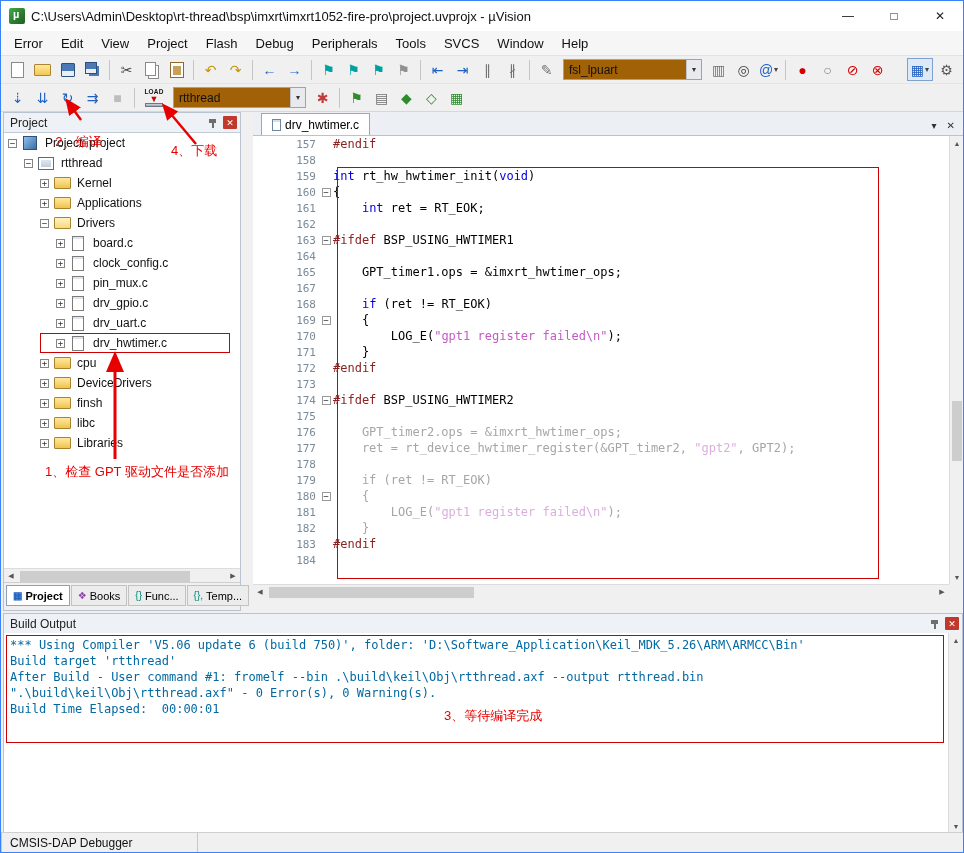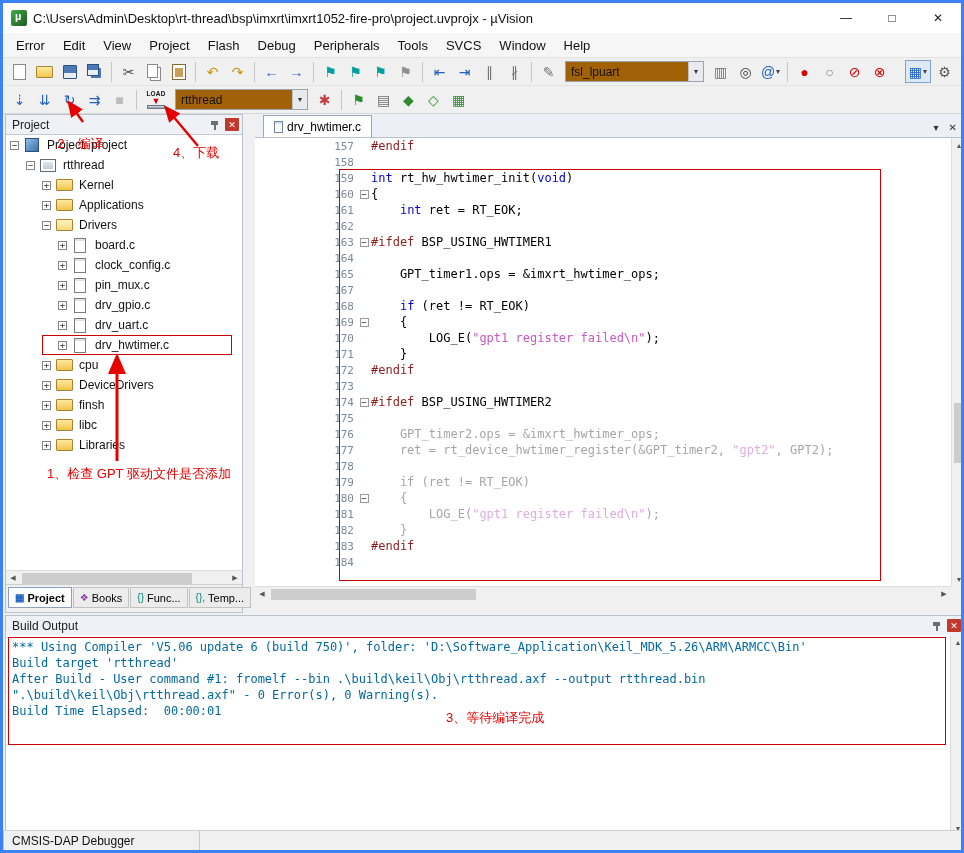--- a/index.html
+++ b/index.html
@@ -1,18 +1,18 @@
 <!DOCTYPE html>
 <html><head>
 <meta charset="utf-8">
 <style>
   * { box-sizing: border-box; margin: 0; padding: 0; }
   html,body { background:#d6d6d6; }
   body { font-family:"Liberation Sans", sans-serif; }
-  .app { position:relative; width:964px; height:853px; background:#f0f0f0; border:3px solid #3b82f6; overflow:hidden; }
+  .app { position:relative; width:964px; height:853px; background:#f0f0f0; border:1px solid #3b82f6; overflow:hidden; }
 
   
   .titlebar { position:absolute; left:0; top:0; right:0; height:30px; background:#fff; display:flex; align-items:center; padding-left:8px; }
   .applogo { width:16px; height:16px; margin-right:6px; background:linear-gradient(135deg,#3fae49 0%,#2e7d32 55%,#1b5e20 100%); border-radius:2px; position:relative; flex:none; }
   .applogo::before{ content:"µ"; position:absolute; left:4px; top:0px; color:#fff; font-size:11px; font-weight:bold; }
   .title { font-size:13px; color:#111; white-space:nowrap; overflow:hidden; }
   .win-controls { margin-left:auto; display:flex; height:100%; }
   .wc-btn { width:46px; height:100%; display:flex; align-items:center; justify-content:center; font-size:12px; color:#222; }
 
   
@@ -71,21 +71,21 @@
   .dtab-ic { font-size:10px; }
 
   
   .editor { position:absolute; left:252px; top:111px; width:710px; height:499px; background:#f0f0f0; }
   .tabbar { position:absolute; left:0; top:0; right:0; height:24px; background:#eceff3; border-bottom:1px solid #b9c2cf; display:flex; align-items:flex-end; padding-left:8px; }
   .etab { display:inline-flex; align-items:center; gap:4px; background:#fff; border:1px solid #9aa8b8; border-bottom:none; padding:3px 10px; font-size:12px; height:22px; }
   .etab-ic { width:9px; height:12px; background:#fff; border:1px solid #6f86a0; box-shadow:inset 0 2px 0 #cfe0f0; }
   .tabbar-right { margin-left:auto; display:flex; align-items:center; gap:10px; padding:0 8px 4px 0; color:#333; }
   .tabbar-right span { font-size:10px; }
   .code-area { position:absolute; left:0; top:24px; width:696px; height:448px; background:#fff; overflow:hidden; }
-  .cline { display:flex; height:16px; align-items:center;padding-left:36px; }
+  .cline { display:flex; height:16px; align-items:center; }
   .bpm { width:36px; flex:none; }
   .lnum { width:30px; flex:none; text-align:right; color:#7a8a99; font-size:11px; padding-right:3px; font-family:"DejaVu Sans Mono",monospace; }
   .foldm { width:14px; flex:none; display:flex; justify-content:center; }
   .foldbox { width:9px; height:9px; border:1px solid #9a9a9a; background:#fff; font-size:9px; line-height:7px; text-align:center; color:#333; font-family:"DejaVu Sans Mono",monospace; }
   .ctext { white-space:pre; font:12px "DejaVu Sans Mono",monospace; }
   .tk-k { color:#0000e0; } .tk-p { color:#8b2222; } .tk-s { color:#c659c6; }
   .tk-d { color:#000; } .tk-g { color:#a6a6a6; } .tk-gs { color:#dcaede; }
   .code-box { position:absolute; left:84px; top:31px; width:542px; height:412px; border:1px solid #cc0000; pointer-events:none; z-index:10; }
   .ed-vscroll { position:absolute; right:0; top:24px; width:14px; height:448px; background:#f0f0f0; border-left:1px solid #dcdcdc; }
   .ed-hscroll { position:absolute; left:0; top:472px; width:696px; height:16px; background:#f0f0f0; border-top:1px solid #dcdcdc; }

